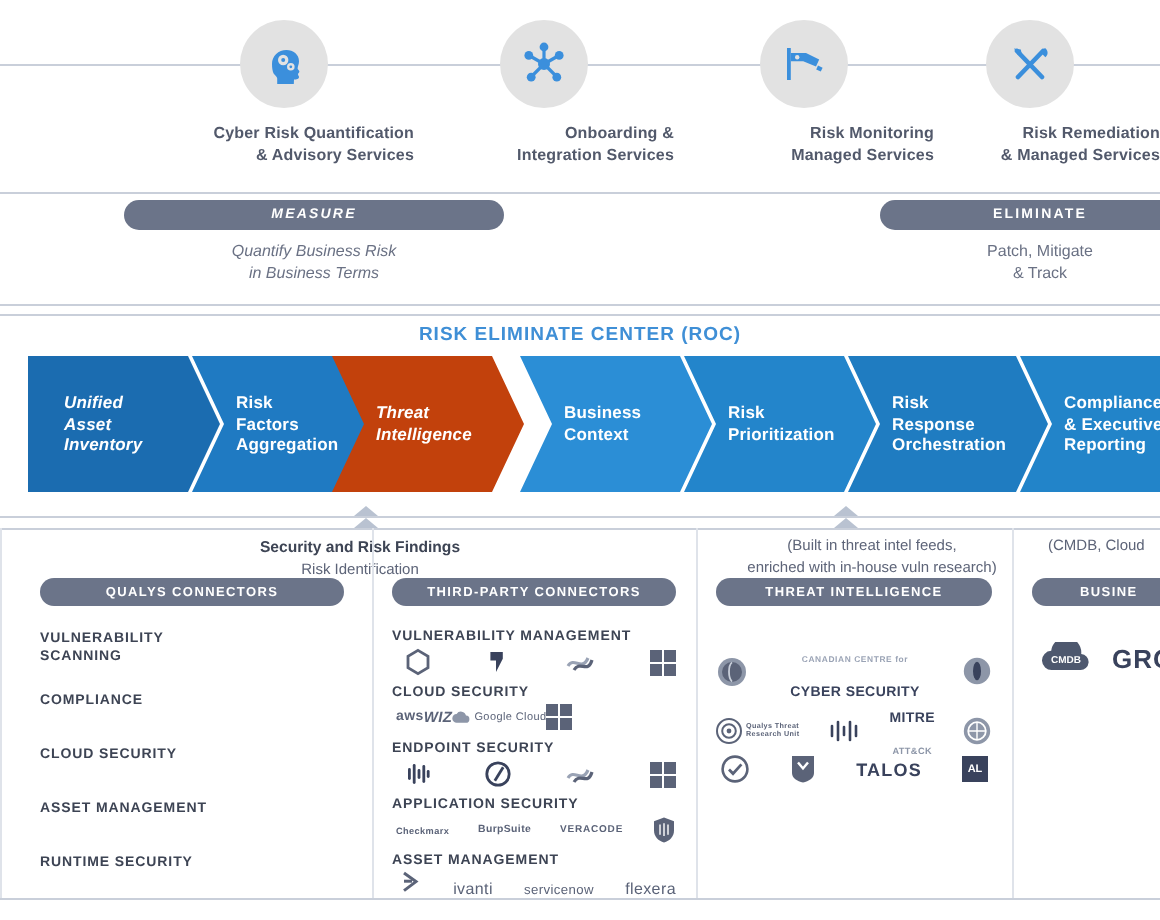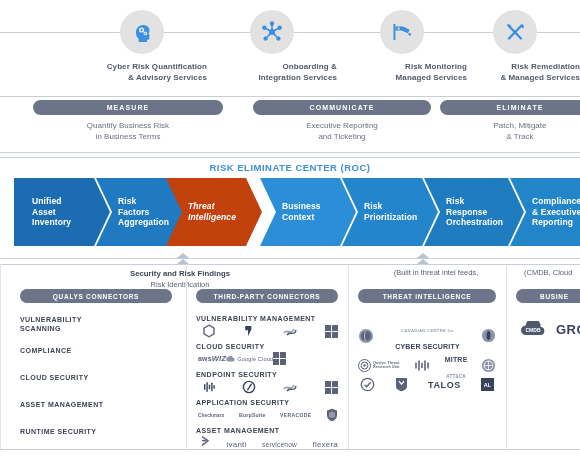--- a/index.html
+++ b/index.html
@@ -187,50 +187,43 @@
       <div class="svc-label">
         <span>Risk Monitoring</span><br>
         <span>Managed Services</span>
       </div>
     </div>
   </div>
 
   <div class="hr" style="top:96px;"></div>
 
   <div class="phases">
-    <div class="phase" style="left:33px; width:190px;">
+    <div class="phase" style="left:62px; width:190px;font-style:italic;">
       <div class="phase-pill">MEASURE</div>
       <div class="phase-sub">
         <span>Quantify Business Risk</span><br>
         <span>in Business Terms</span>
-      </div>
-    </div>
-    <div class="phase" style="left:253px; width:178px;">
-      <div class="phase-pill">COMMUNICATE</div>
-      <div class="phase-sub">
-        <span>Executive Reporting</span><br>
-        <span>and Ticketing</span>
       </div>
     </div>
     <div class="phase" style="left:440px; width:160px;">
       <div class="phase-pill">ELIMINATE</div>
       <div class="phase-sub">
         <span>Patch, Mitigate</span><br>
         <span>&amp; Track</span>
       </div>
     </div>
   </div>
 
   <div class="hr" style="top:152px;"></div>
   <div class="hr" style="top:157px;"></div>
 
   <div class="roc">
     <div class="roc-title">RISK ELIMINATE CENTER (ROC)</div>
     <div class="chev-wrap">
-      <div class="chev first" style="left:0px;   width:96px;  background:#1b6cb0;">
+      <div class="chev first" style="left:0px;   width:96px;  background:#1b6cb0;font-style:italic;">
           <span style="white-space: pre-line;">Unified
 Asset
 Inventory</span>
         </div>
       <div class="chev notch" style="left:82px;  width:96px;  background:#1f7ac2;">
           <span style="white-space: pre-line;">Risk
 Factors
 Aggregation</span>
         </div>
       <div class="chev notch" style="left:152px; width:96px;  background:#c2410c;font-style:italic;">
@@ -270,20 +263,21 @@
         <i></i>
         <i></i>
       </div>
 
     <div class="feed-note" style="left:60px; top:14px; width:240px;">
       <b>Security and Risk Findings</b><br>
       <span>Risk Identification</span>
     </div>
     <div class="feed-note" style="left:346px; top:14px; width:180px;">
       <span>(Built in threat intel feeds,</span><br>
+      <span>enriched with in-house vuln research)</span>
     </div>
     <div class="feed-note" style="left:524px; top:14px; width:60px; text-align:left;">
       <span>(CMDB, Cloud</span>
     </div>
   </div>
 
   <div class="cols">
 
     <div class="vdivider" style="left:0px;   top:-25px; height:185px;"></div>
     <div class="vdivider" style="left:186px; top:-25px; height:185px;"></div>

